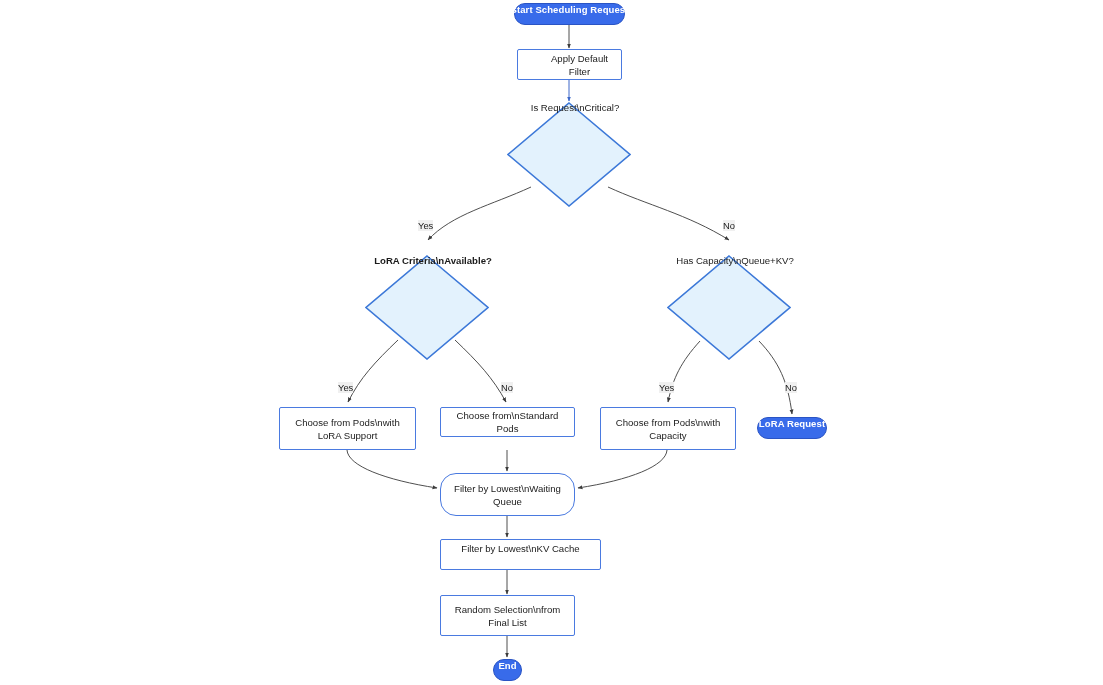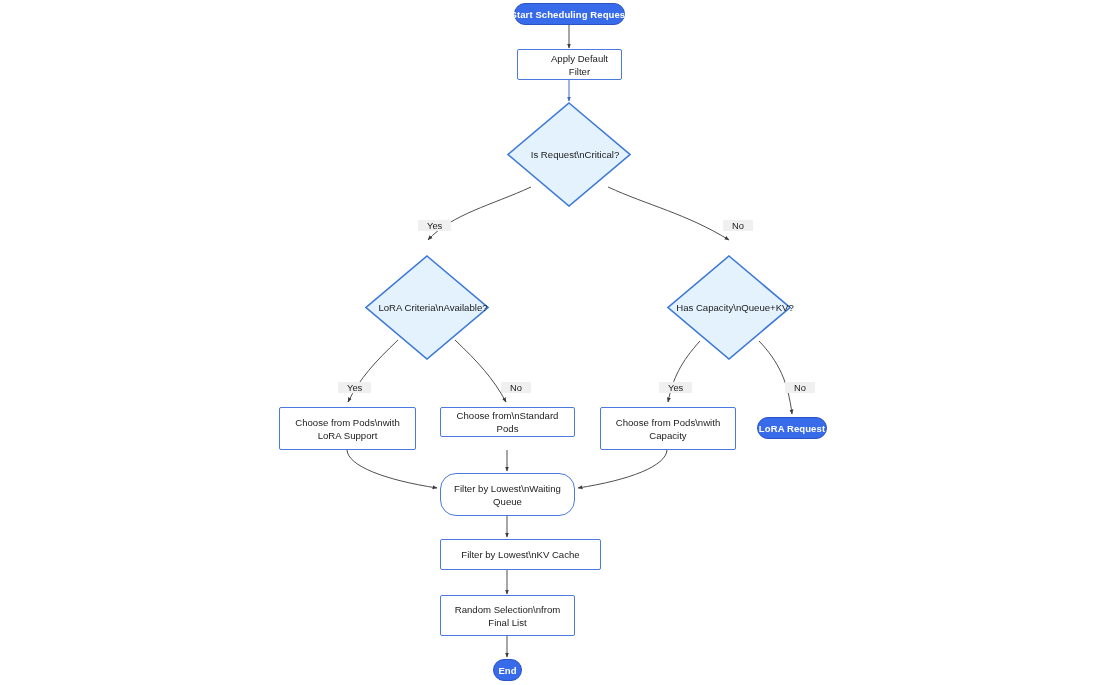--- a/index.html
+++ b/index.html
@@ -22,21 +22,20 @@
     position: absolute;
     left: 0;
     top: 0;
     width: 1103px;
     height: 685px;
   }
   .node {
     position: absolute;
     box-sizing: border-box;
     display: flex;
-    align-items: center;
     justify-content: center;
     text-align: center;
     z-index: 2;
   }
   .node-terminal {
     background: #386bea;
     border: 1px solid #2a54c4;
     border-radius: 999px;
     color: #ffffff;
     font-size: 9.5px;
@@ -73,21 +72,21 @@
     line-height: 12px;
     white-space: nowrap;
     padding-left: 12px;
   }
   .edge-label {
     position: absolute;
     background: #f0f0f0;
     color: #1b1b1b;
     font-size: 9.4px;
     line-height: 11px;
-    padding: 0px 9px;
+    padding: 0px 0;
     white-space: nowrap;
     z-index: 3;
   }
   .edge-path {
     fill: none;
     stroke: #4f4f4f;
     stroke-width: 1;
   }
   .edge-path-blue {
     fill: none;
@@ -147,21 +146,21 @@
     <span>Apply Default Filter</span>
   </div>
 
   <div class="node node-decision" style="left:507px; top:102px; width:124px; height:105px;">
     <svg class="diamond-shape" viewBox="0 0 124 105" preserveAspectRatio="none">
       <polygon points="62,1 123,52.5 62,104 1,52.5" fill="#e3f2fd" stroke="#3c78d8" stroke-width="1.6"></polygon>
     </svg>
     <span class="diamond-label">Is Request\nCritical?</span>
   </div>
 
-  <div class="node node-decision" style="left:365px; top:255px; width:124px; height:105px;">
+  <div class="node node-decision" style="left:365px; top:255px; width:124px; height:105px;font-weight:bold;">
     <svg class="diamond-shape" viewBox="0 0 124 105" preserveAspectRatio="none">
       <polygon points="62,1 123,52.5 62,104 1,52.5" fill="#e3f2fd" stroke="#3c78d8" stroke-width="1.6"></polygon>
     </svg>
     <span class="diamond-label">LoRA Criteria\nAvailable?</span>
   </div>
 
   <div class="node node-decision" style="left:667px; top:255px; width:124px; height:105px;">
     <svg class="diamond-shape" viewBox="0 0 124 105" preserveAspectRatio="none">
       <polygon points="62,1 123,52.5 62,104 1,52.5" fill="#e3f2fd" stroke="#3c78d8" stroke-width="1.6"></polygon>
     </svg>

